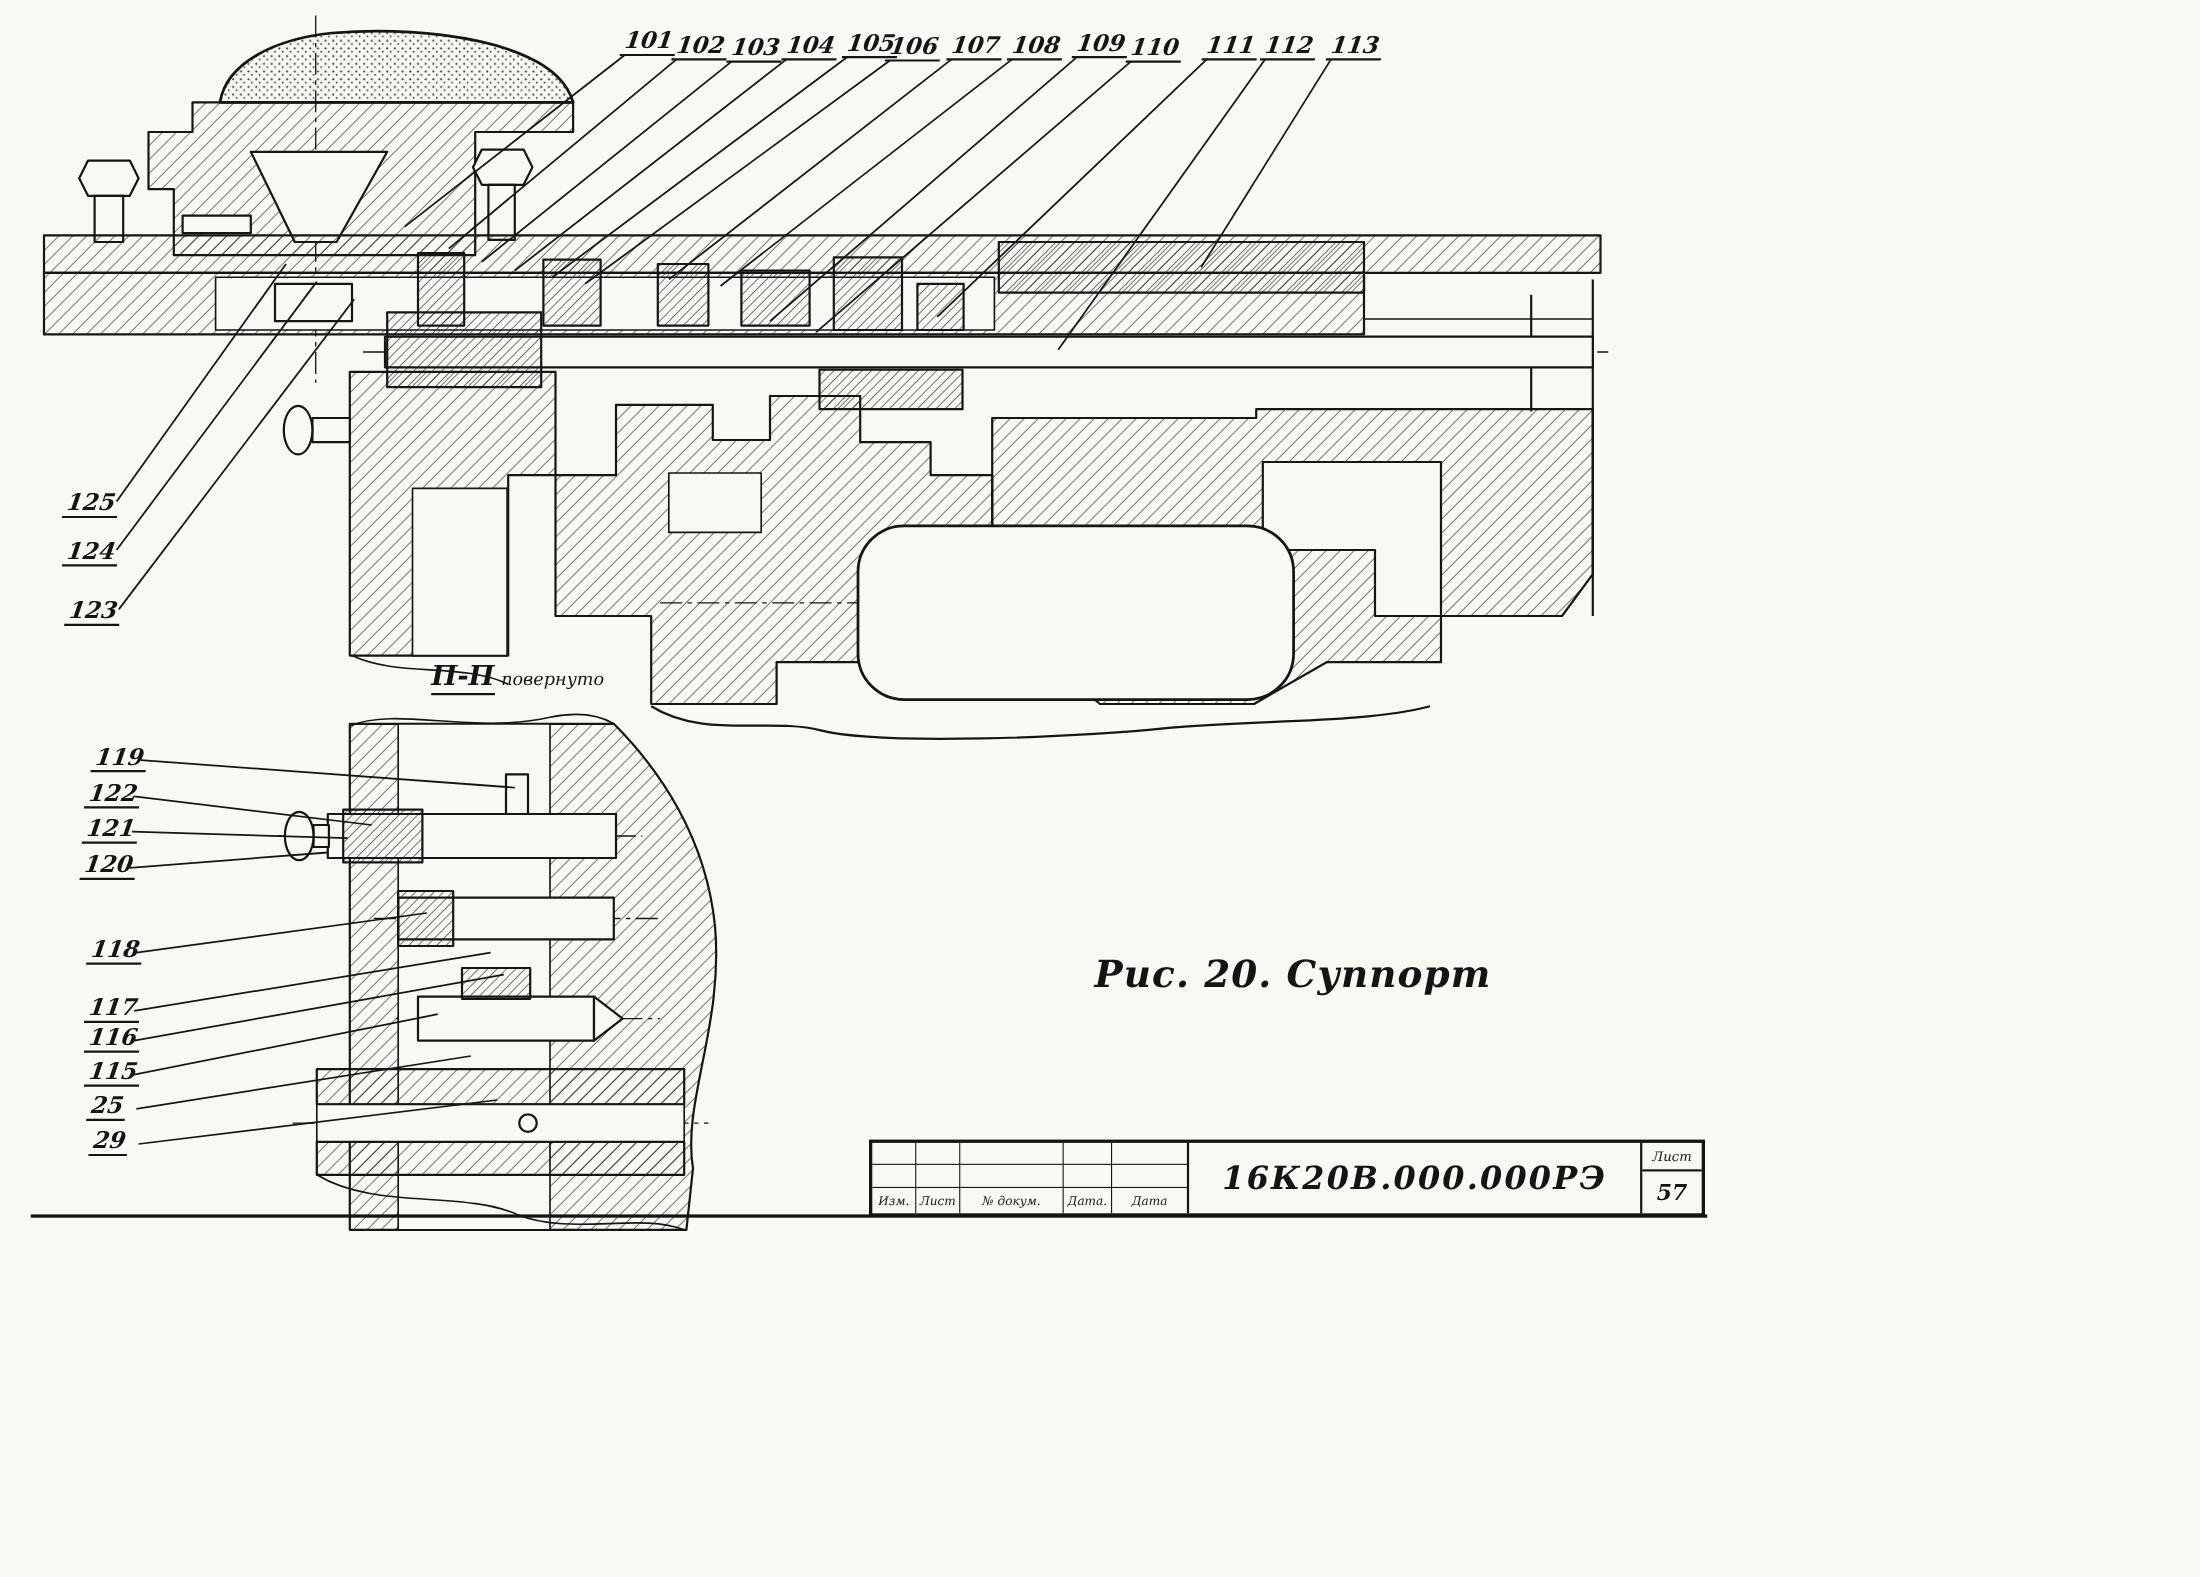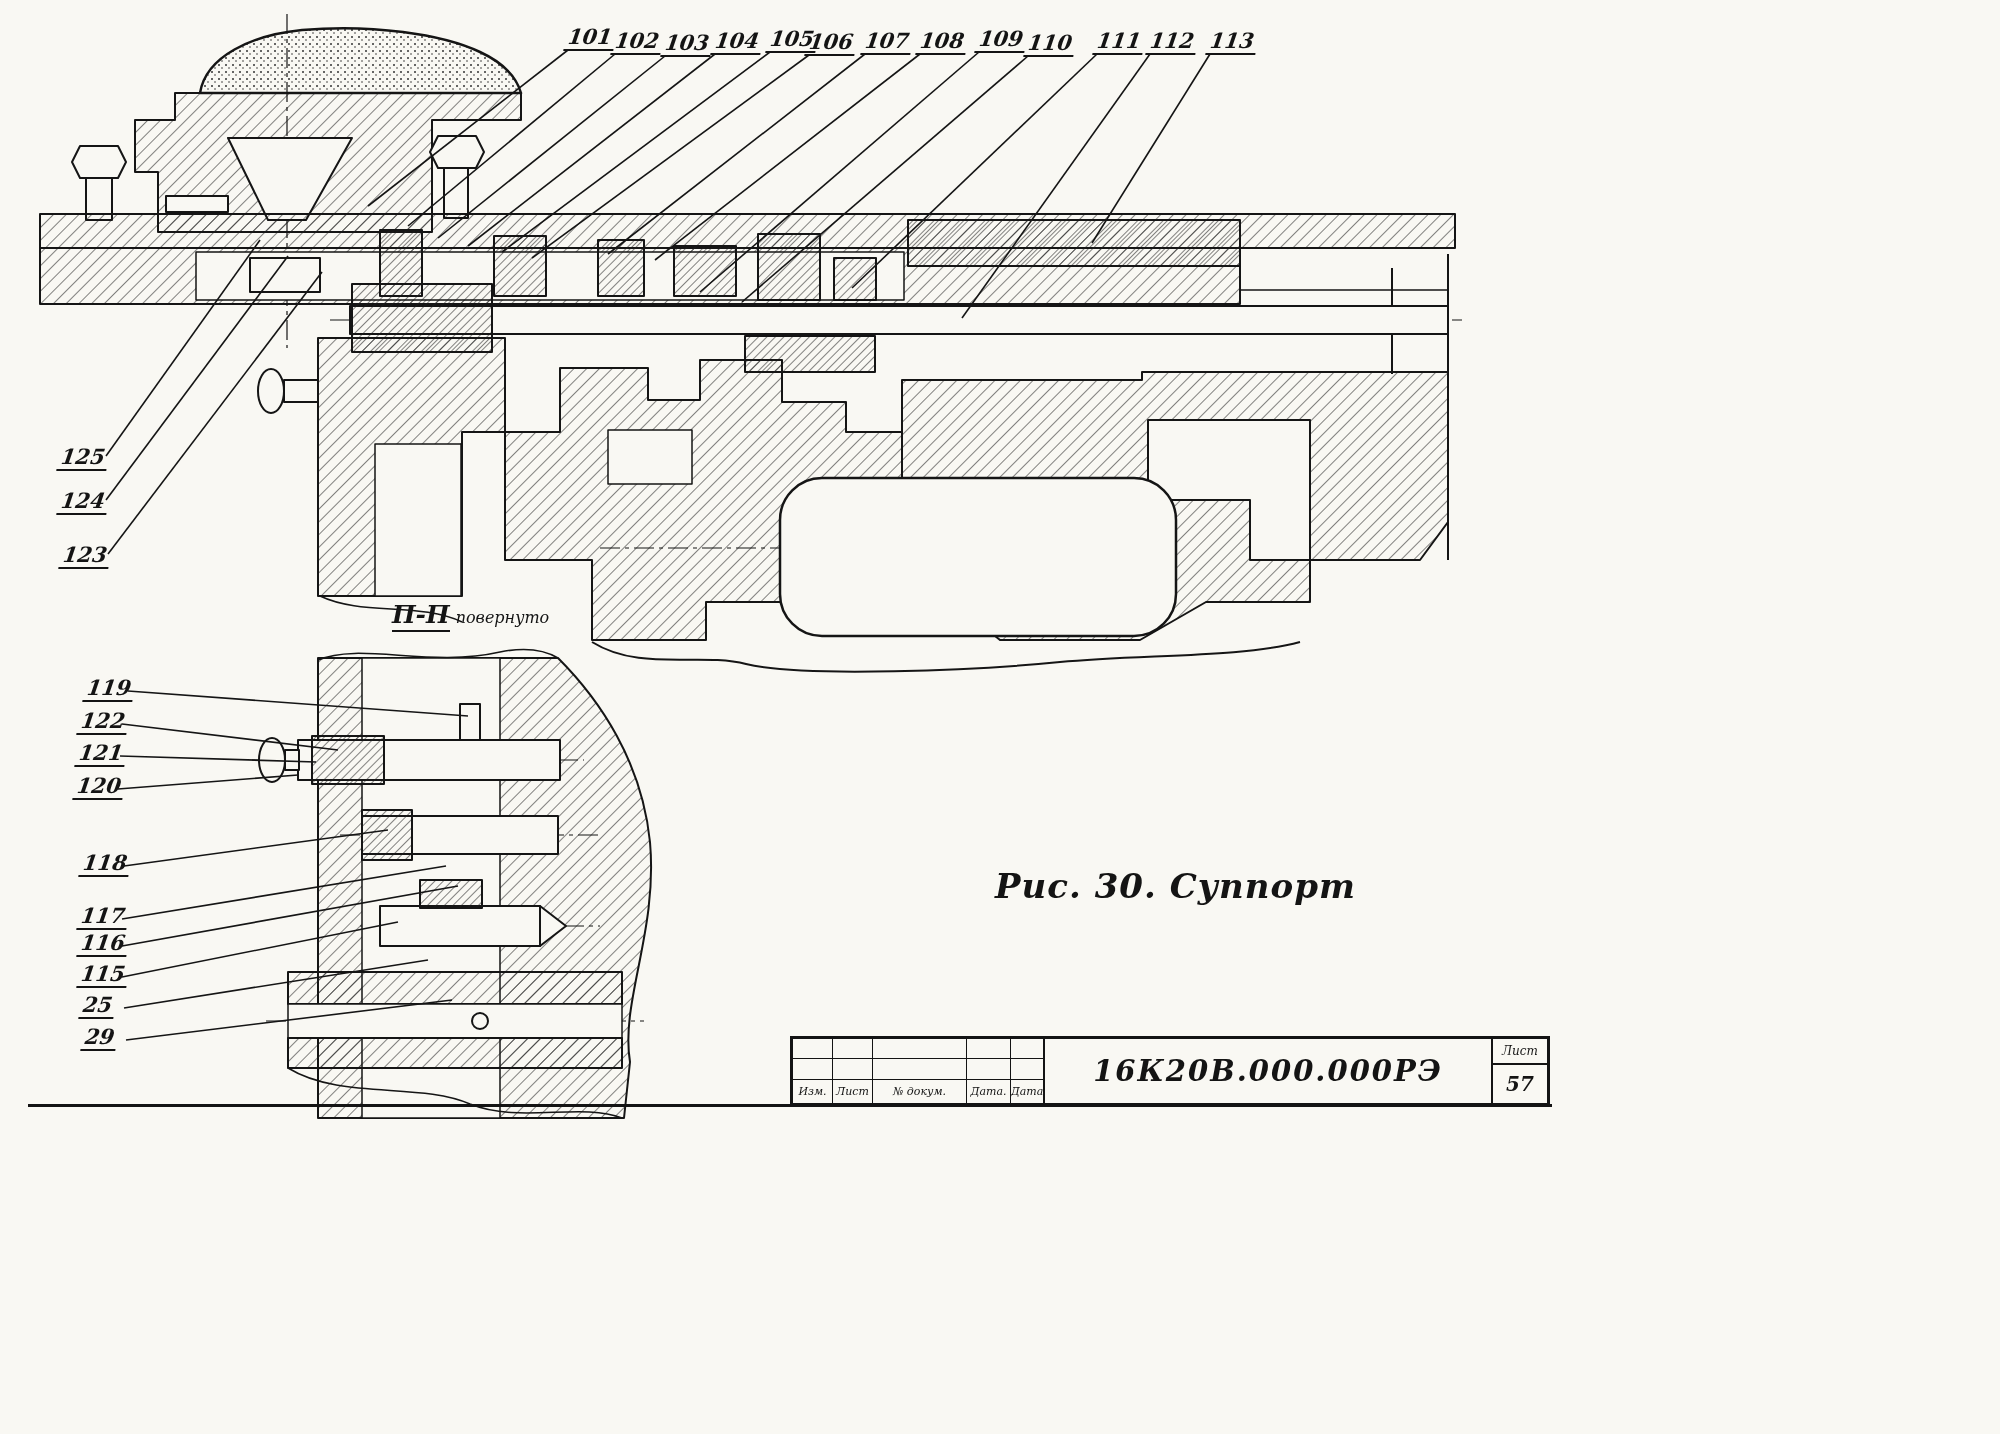--- a/index.html
+++ b/index.html
@@ -24,21 +24,21 @@
   .section-title .note { font-size: 16px; font-style: italic; }
   .caption {
     position: absolute; left: 995px; top: 866px;
     font-size: 34px; font-style: italic; font-weight: bold; letter-spacing: 1px;
   }
   .tblock {
     position: absolute; left: 790px; top: 1036px; width: 760px; height: 70px;
     border: 3px solid #141414; display: flex;
   }
   .tb-grid {
-    width: 252px; display: grid;
+    width: 288px; display: grid;
     grid-template-columns: 40px 40px 94px 44px 1fr;
     grid-template-rows: 1fr 1fr 1.15fr;
     border-right: 2px solid #141414;
   }
   .tb-grid > div {
     border-right: 1px solid #141414; border-bottom: 1px solid #141414;
     font-size: 11px; font-style: italic; display: flex;
     align-items: center; justify-content: center; overflow: hidden; white-space: nowrap;
   }
   .tb-grid > div:nth-child(5n) { border-right: none; }
@@ -226,21 +226,21 @@
   <div class="co" style="left:78px;top:905px">117</div>
   <div class="co" style="left:78px;top:932px">116</div>
   <div class="co" style="left:78px;top:963px">115</div>
   <div class="co" style="left:80px;top:994px">25</div>
   <div class="co" style="left:82px;top:1026px">29</div>
 
   <div class="section-title">
     <span class="pp">П-П</span><span class="note">повернуто</span>
   </div>
 
-  <div class="caption">Рис. 30. Суппорт</div>
+  <div class="caption">Рис. 20. Суппорт</div>
 
   <div class="tblock">
     <div class="tb-grid">
       <div></div>
       <div></div>
       <div></div>
       <div></div>
       <div></div>
       <div></div>
       <div></div>

